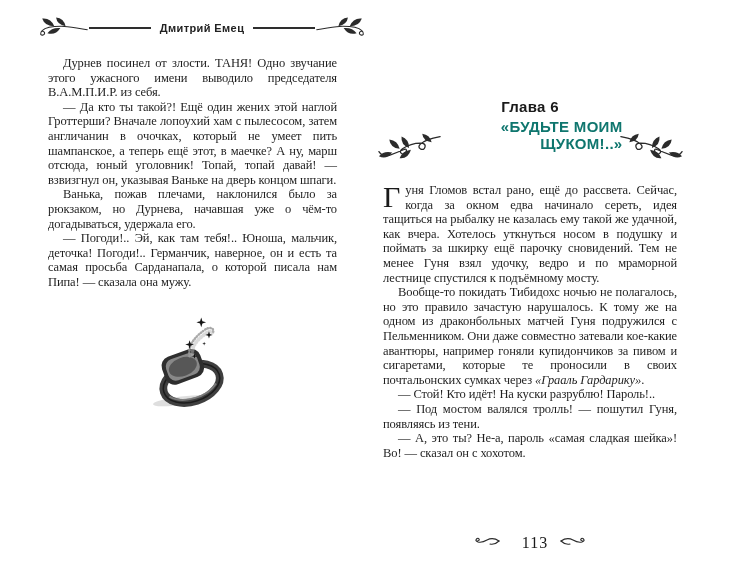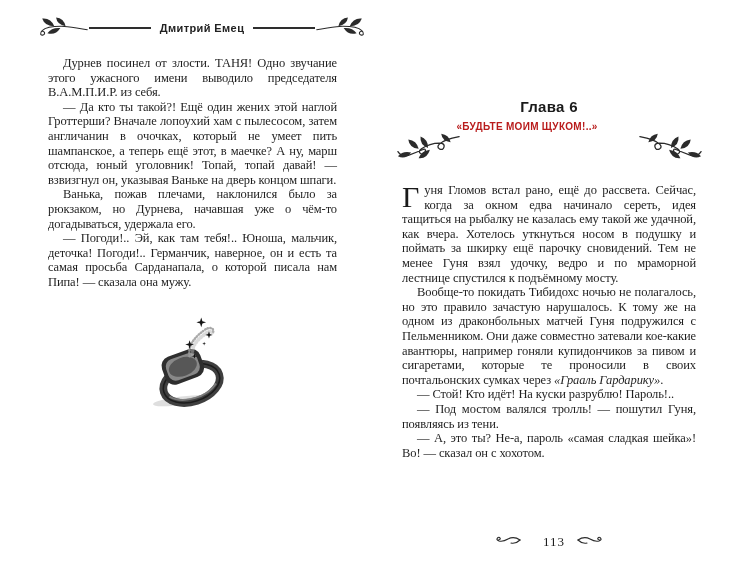--- a/index.html
+++ b/index.html
@@ -4,21 +4,21 @@
 <style>
   html,body{margin:0;padding:0;}
   body{
     width:750px;height:576px;background:#ffffff;
     font-family:"Liberation Serif", serif;color:#1f1f1f;
     overflow:hidden;
   }
   .book{position:relative;width:750px;height:576px;background:#ffffff;}
   .page{position:absolute;top:0;height:411px;}
   .page-left{left:48px;width:289px;}
-  .page-right{left:402px;width:294px;}
+  .page-right{left:383px;width:294px;}
 
   
   .running-head{
     position:absolute;top:15px;left:-11px;width:330px;
     display:flex;align-items:center;
   }
   .running-head .rule{flex:1;height:1.2px;background:#2e2e2e;}
   .author{
     font-family:"Liberation Sans", sans-serif;font-weight:bold;
     font-size:11px;letter-spacing:.4px;padding:0 9px;white-space:nowrap;color:#222;
@@ -45,34 +45,34 @@
   .illustration{position:absolute;top:312px;left:50%;transform:translateX(-50%);}
 
   
   .chapter-label{
     position:absolute;top:98px;left:0;right:0;text-align:center;
     font-family:"Liberation Sans", sans-serif;font-weight:bold;
     font-size:15px;letter-spacing:.3px;color:#1a1a1a;
   }
   .chapter-title{
     position:absolute;top:119px;left:50%;transform:translateX(-50%);
-    width:185px;text-align:left;
+    width:185px;text-align:right;
     font-family:"Liberation Sans", sans-serif;font-weight:bold;
-    font-size:10px;line-height:16.5px;letter-spacing:.3px;color:#b91c1c;
+    font-size:15px;line-height:16.5px;letter-spacing:.3px;color:#0f766e;
   }
   .chapter-orn{position:absolute;width:66px;height:32px;}
   .chapter-orn.left{left:-6px;top:130px;}
   .chapter-orn.right{right:-7px;top:130px;transform:scaleX(-1);}
 
   
   .folio{
     position:absolute;top:534px;left:0;right:0;
     display:flex;align-items:center;justify-content:center;gap:12px;
   }
-  .folio-number{font-size:13px;letter-spacing:1px;color:#1a1a1a;margin-left:10px;}
+  .folio-number{font-size:16px;letter-spacing:1px;color:#1a1a1a;margin-left:10px;}
   .fleuron{width:26px;height:12px;}
   .fleuron.mirrored{transform:scaleX(-1);}
 </style>
 </head>
 <body>
 
 <div class="book">
 
   <div class="page page-left">
 

